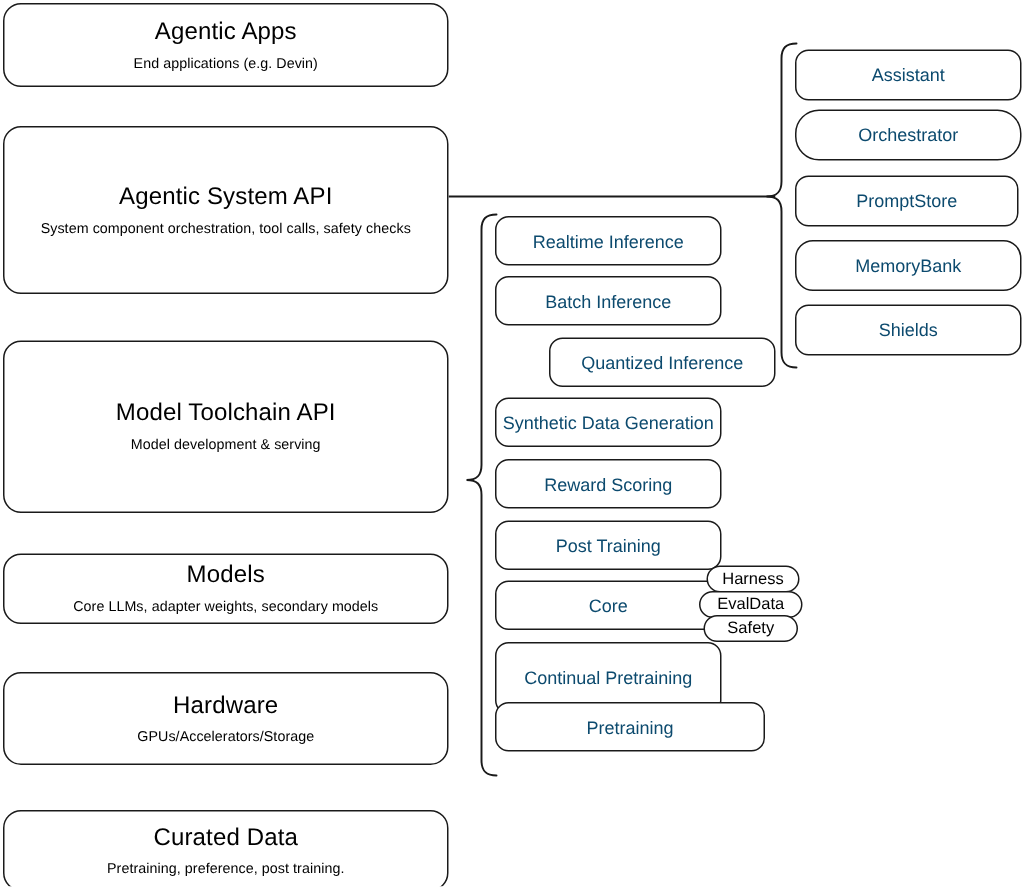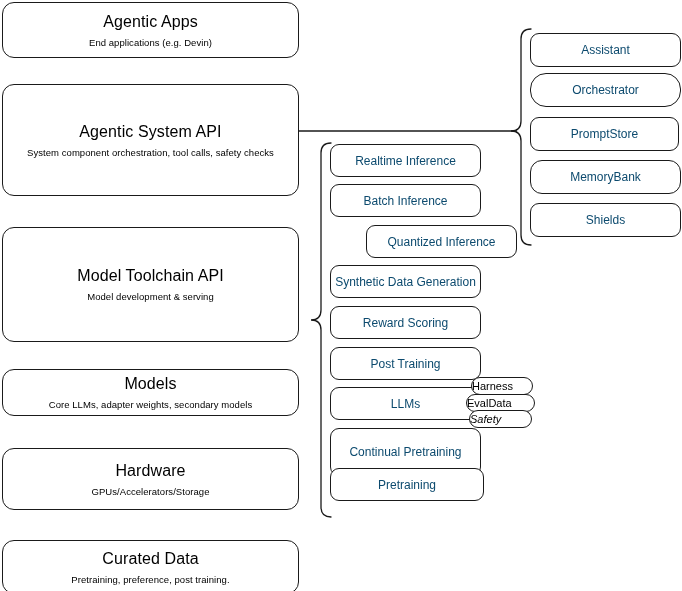--- a/index.html
+++ b/index.html
@@ -59,21 +59,21 @@
   }
   
   .pill {
     position: absolute;
     box-sizing: border-box;
     border: 1.3px solid #1a1a1a;
     border-radius: 999px;
     background: #ffffff;
     display: flex;
     align-items: center;
-    justify-content: flex-start;
+    justify-content: center;
     font-size: 11px;
     color: #000000;
     z-index: 5;
   }
   .brace, .connector {
     position: absolute;
     pointer-events: none;
   }
   .brace svg, .connector svg { display: block; }
 </style>
@@ -154,36 +154,36 @@
   <div class="sbox" style="left:330px; top:265px; width:151px; height:33px;">
     <span>Synthetic Data Generation</span>
   </div>
   <div class="sbox" style="left:330px; top:306px; width:151px; height:33px;">
     <span>Reward Scoring</span>
   </div>
   <div class="sbox" style="left:330px; top:347px; width:151px; height:33px;">
     <span>Post Training</span>
   </div>
   <div class="sbox" style="left:330px; top:387px; width:151px; height:33px;">
-    <span>LLMs</span>
+    <span>Core</span>
   </div>
   <div class="sbox" style="left:330px; top:428px; width:151px; height:48px;">
     <span>Continual Pretraining</span>
   </div>
-  <div class="sbox" style="left:330px; top:468px; width:154px; height:33px;">
+  <div class="sbox" style="left:330px; top:468px; width:180px; height:33px;">
     <span>Pretraining</span>
   </div>
 
   <div class="pill" style="left:471px; top:377px; width:62px; height:18px;">
     <span>Harness</span>
   </div>
   <div class="pill" style="left:466px; top:394px; width:69px; height:18px;">
     <span>EvalData</span>
   </div>
-  <div class="pill" style="left:469px; top:410px; width:63px; height:18px;font-style:italic;">
+  <div class="pill" style="left:469px; top:410px; width:63px; height:18px;">
     <span>Safety</span>
   </div>
 
   <div class="sbox" style="left:530px; top:33px; width:151px; height:34px;">
     <span>Assistant</span>
   </div>
   <div class="sbox" style="left:530px; top:73px; width:151px; height:34px;border-radius:16px;">
     <span>Orchestrator</span>
   </div>
   <div class="sbox" style="left:530px; top:117px; width:149px; height:34px;">

